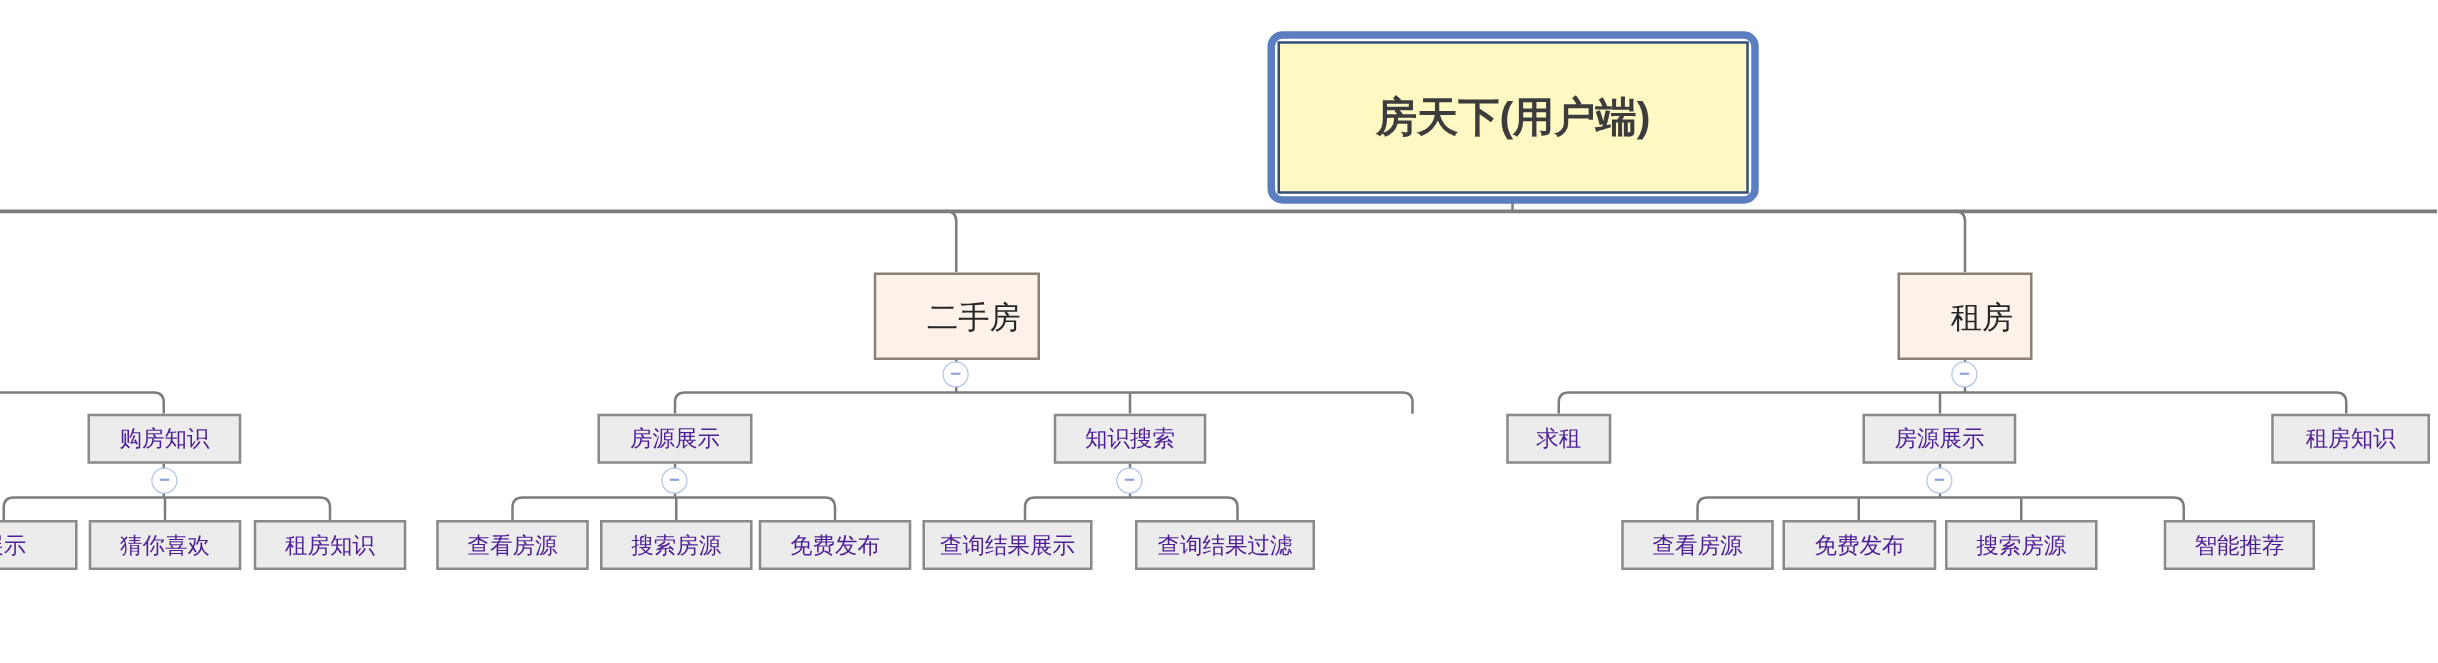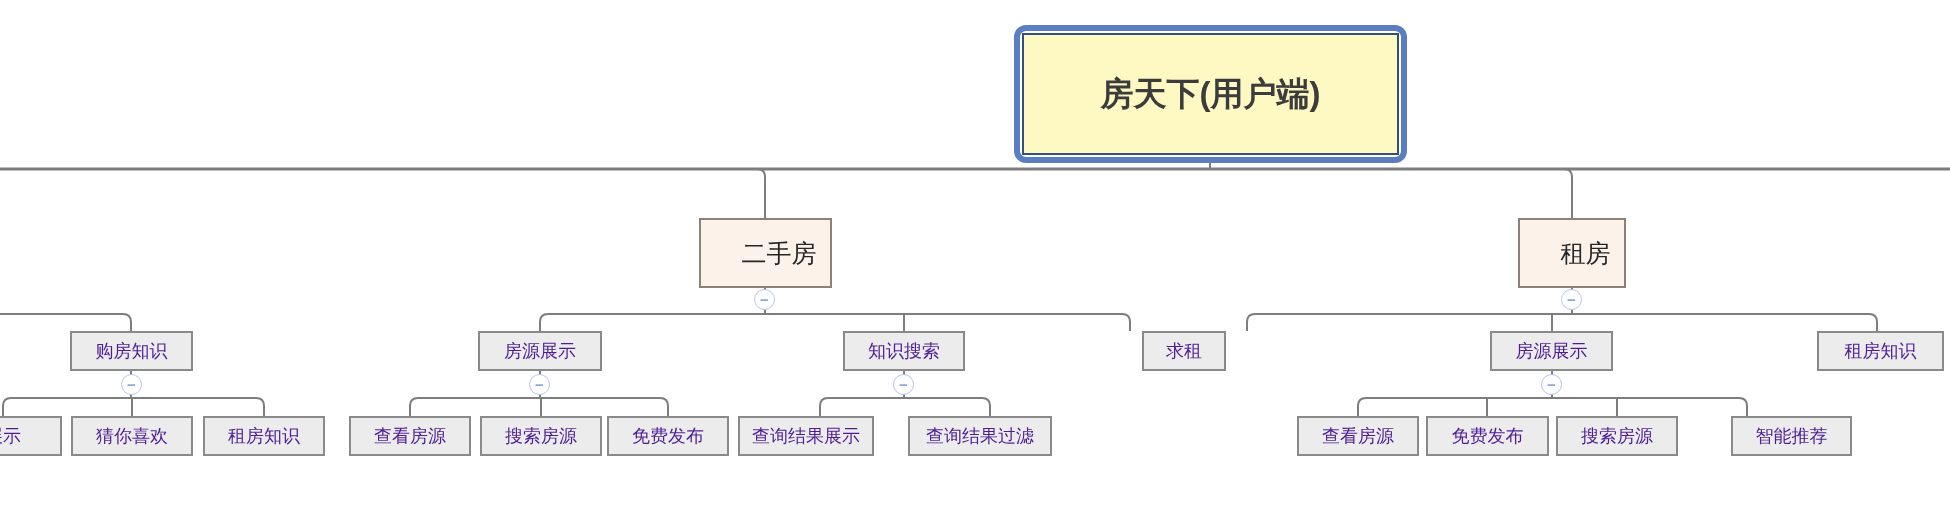--- a/index.html
+++ b/index.html
@@ -82,21 +82,21 @@
 
   <div class="node n3" style="left:70px;width:123px;">
     <span class="lbl">购房知识</span>
   </div>
   <div class="node n3" style="left:478px;width:124px;">
     <span class="lbl">房源展示</span>
   </div>
   <div class="node n3" style="left:843px;width:122px;">
     <span class="lbl">知识搜索</span>
   </div>
-  <div class="node n3" style="left:1142px;width:84px;">
+  <div class="node n3" style="left:1205px;width:84px;">
     <span class="lbl">求租</span>
   </div>
   <div class="node n3" style="left:1490px;width:123px;">
     <span class="lbl">房源展示</span>
   </div>
   <div class="node n3" style="left:1817px;width:127px;">
     <span class="lbl">租房知识</span>
   </div>
 
   <div class="node n4" style="left:-56px;width:118px;">

